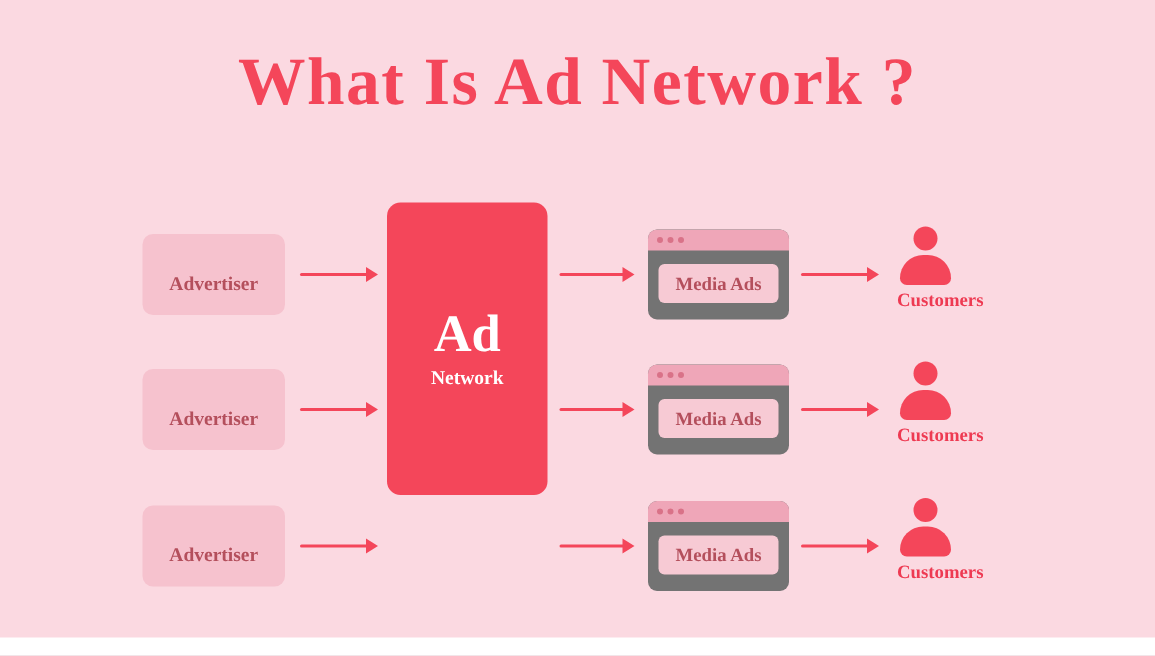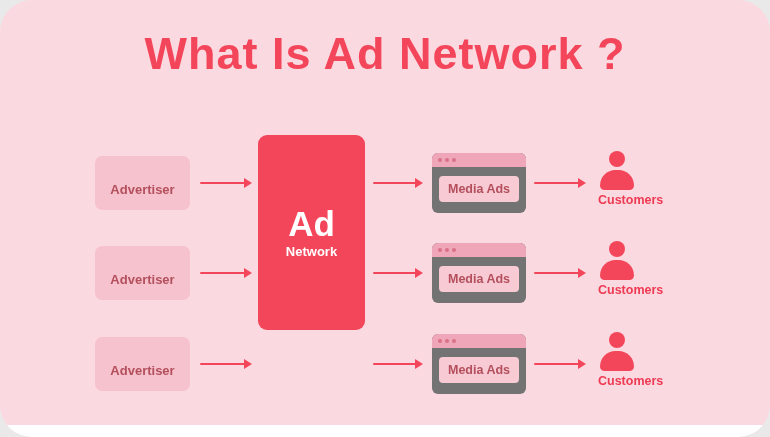--- a/index.html
+++ b/index.html
@@ -3,22 +3,21 @@
 <meta charset="utf-8">
 <style>
   * { margin: 0; padding: 0; box-sizing: border-box; }
   html, body { background: #e9e9e9; }
   .canvas {
     position: relative;
     width: 770px;
     height: 437px;
     background: #FBD9E1;
     overflow: hidden;
-    font-family: Liberation Sans, sans-serif;
-    border-radius: 32px;
+    font-family: Liberation Serif, serif;
   }
   .title {
     position: absolute;
     top: 28px;
     left: 0;
     width: 100%;
     text-align: center;
     font-size: 45px;
     font-weight: 800;
     letter-spacing: 1px;

